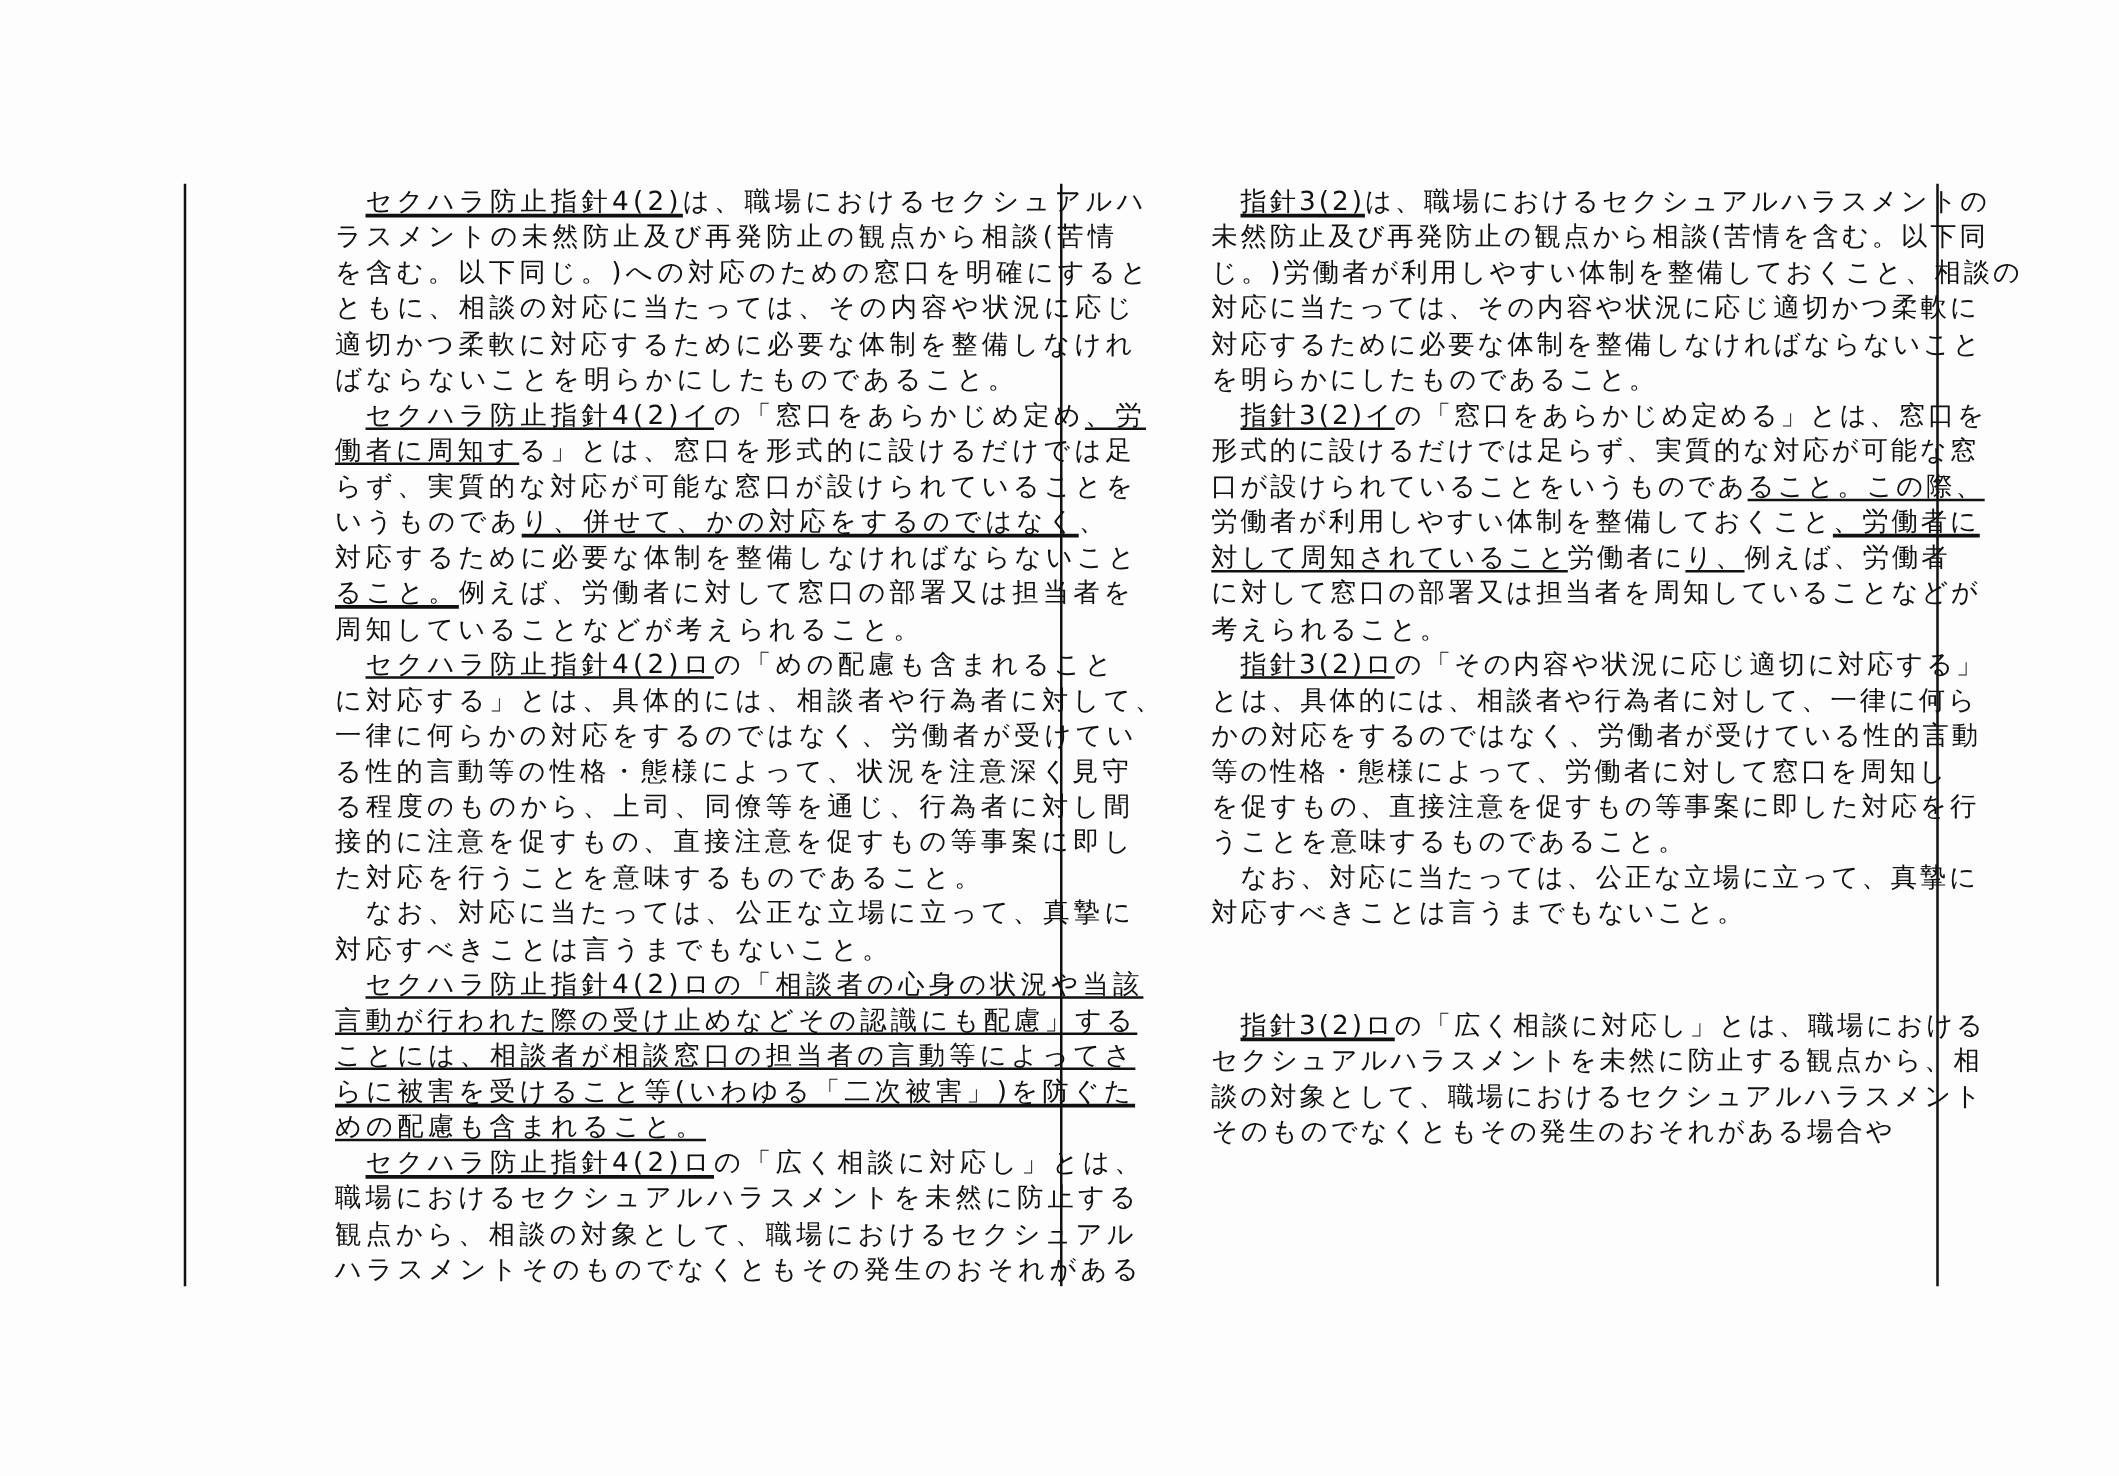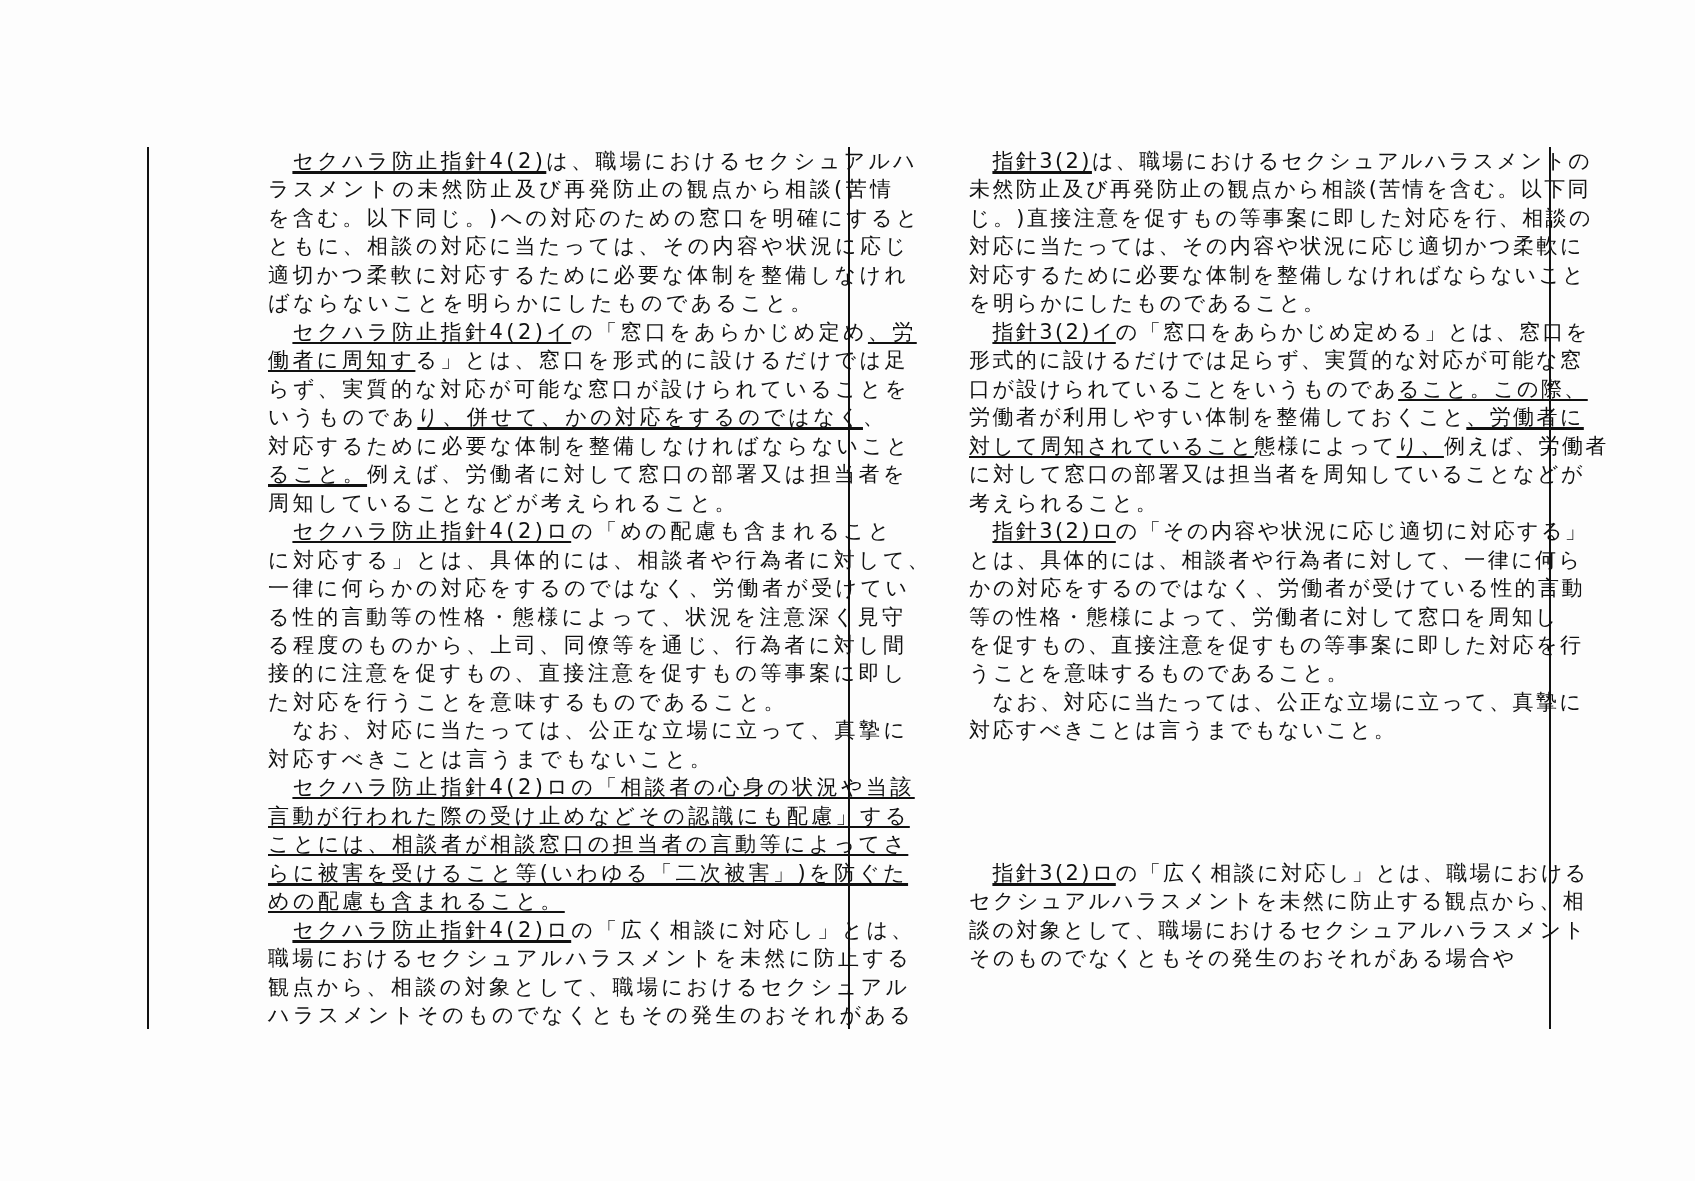--- a/index.html
+++ b/index.html
@@ -77,46 +77,46 @@
         <div class="line"><span>　</span><span class="u-bold">セクハラ防止指針4(2)ロ</span><span>の「広く相談に対応し」とは、</span></div>
         <div class="line"><span>職場におけるセクシュアルハラスメントを未然に防止する</span></div>
         <div class="line"><span>観点から、相談の対象として、職場におけるセクシュアル</span></div>
         <div class="line"><span>ハラスメントそのものでなくともその発生のおそれがある</span></div>
       </div>
     </div>
   <div class="col col-right">
       <div>
         <div class="line"><span>　</span><span class="u-bold">指針3(2)</span><span>は、職場におけるセクシュアルハラスメントの</span></div>
         <div class="line"><span>未然防止及び再発防止の観点から相談(苦情を含む。以下同</span></div>
-        <div class="line"><span>じ。)直接注意を促すもの等事案に即した対応を行、相談の</span></div>
+        <div class="line"><span>じ。)労働者が利用しやすい体制を整備しておくこと、相談の</span></div>
         <div class="line"><span>対応に当たっては、その内容や状況に応じ適切かつ柔軟に</span></div>
         <div class="line"><span>対応するために必要な体制を整備しなければならないこと</span></div>
         <div class="line"><span>を明らかにしたものであること。</span></div>
       </div>
       <div>
         <div class="line"><span>　</span><span class="u">指針3(2)イ</span><span>の「窓口をあらかじめ定める」とは、窓口を</span></div>
         <div class="line"><span>形式的に設けるだけでは足らず、実質的な対応が可能な窓</span></div>
         <div class="line"><span>口が設けられていることをいうものであ</span><span class="u">ること。この際、</span></div>
         <div class="line"><span>労働者が利用しやすい体制を整備しておくこと</span><span class="u-bold">、労働者に</span></div>
-        <div class="line"><span class="u">対して周知されていること</span><span>態様によって</span><span class="u">り、</span><span>例えば、労働者</span></div>
+        <div class="line"><span class="u">対して周知されていること</span><span>労働者に</span><span class="u">り、</span><span>例えば、労働者</span></div>
         <div class="line"><span>に対して窓口の部署又は担当者を周知していることなどが</span></div>
         <div class="line"><span>考えられること。</span></div>
       </div>
       <div>
         <div class="line"><span>　</span><span class="u">指針3(2)ロ</span><span>の「その内容や状況に応じ適切に対応する」</span></div>
         <div class="line"><span>とは、具体的には、相談者や行為者に対して、一律に何ら</span></div>
         <div class="line"><span>かの対応をするのではなく、労働者が受けている性的言動</span></div>
         <div class="line"><span>等の性格・態様によって、労働者に対して窓口を周知し</span></div>
         <div class="line"><span>を促すもの、直接注意を促すもの等事案に即した対応を行</span></div>
         <div class="line"><span>うことを意味するものであること。</span></div>
       </div>
       <div>
         <div class="line"><span>　なお、対応に当たっては、公正な立場に立って、真摯に</span></div>
         <div class="line"><span>対応すべきことは言うまでもないこと。</span></div>
       </div>
-      <div style="margin-top: 114px;">
+      <div style="margin-top: 61px;">
         <div class="line"><span>　</span><span class="u-bold">指針3(2)ロ</span><span>の「広く相談に対応し」とは、職場における</span></div>
         <div class="line"><span>セクシュアルハラスメントを未然に防止する観点から、相</span></div>
         <div class="line"><span>談の対象として、職場におけるセクシュアルハラスメント</span></div>
         <div class="line"><span>そのものでなくともその発生のおそれがある場合や</span></div>
       </div>
     </div>
 </div>
 
 </body></html>

